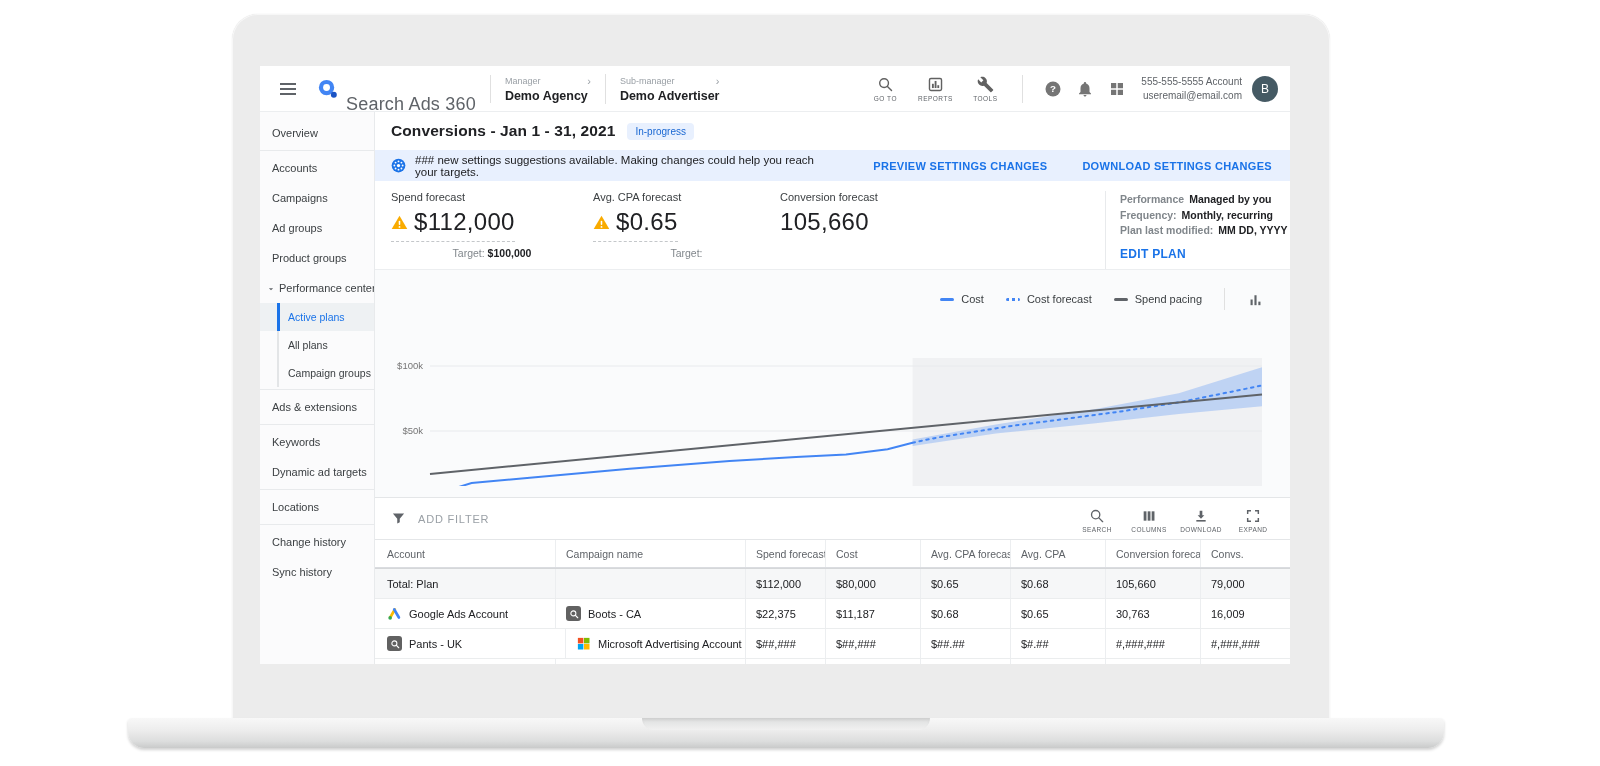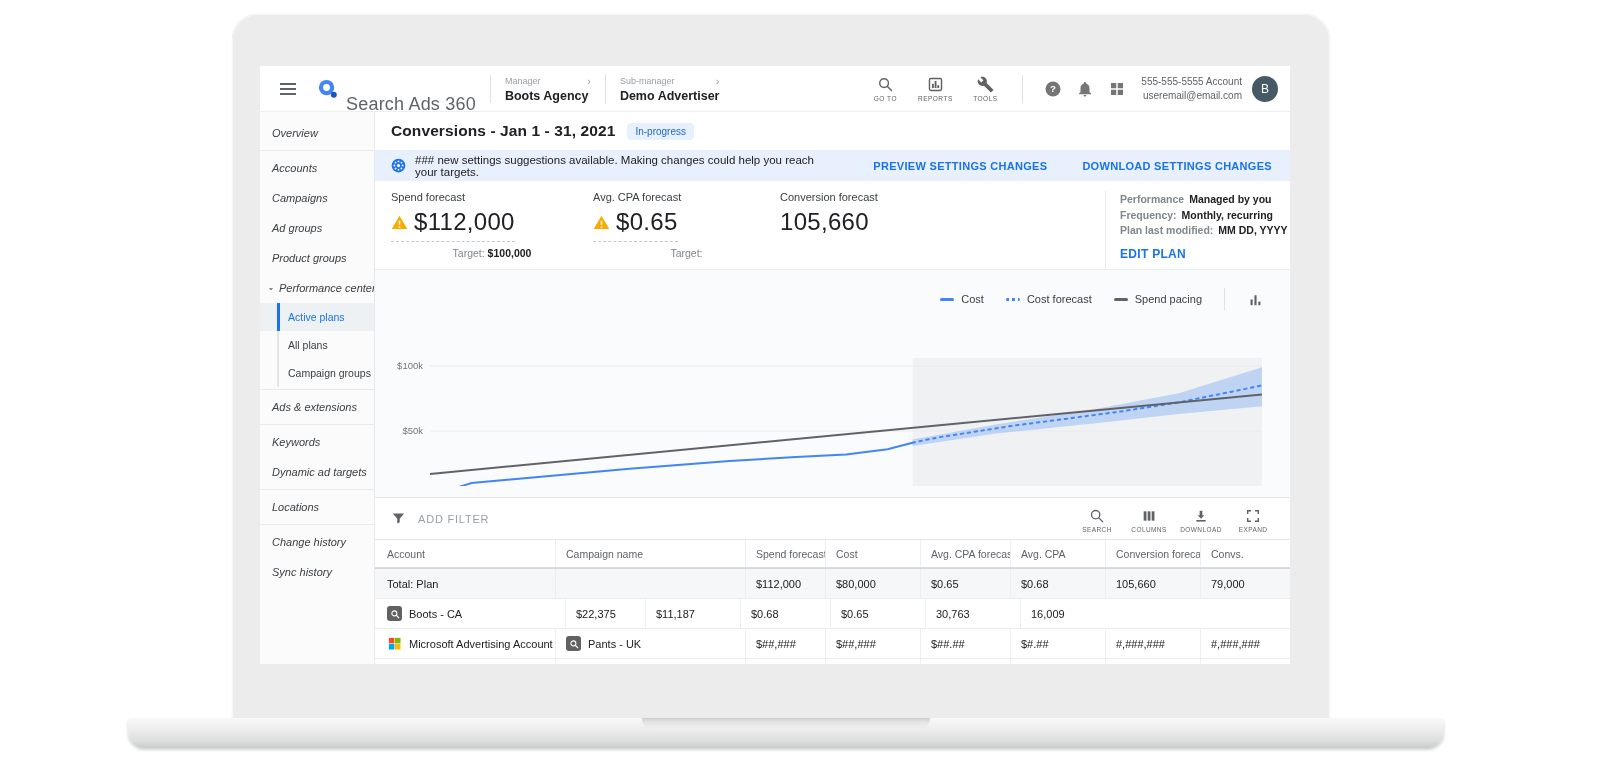--- a/index.html
+++ b/index.html
@@ -45,21 +45,21 @@
   .iconbtn { width:32px; height:32px; border:none; background:none; cursor:pointer; color:#757575;
              display:flex; align-items:center; justify-content:center; }
   .iconbtn svg { width:18px; height:18px; }
   .acct { text-align:right; font-size:10px; color:#5f6368; line-height:1.35; margin:0 10px 0 8px; white-space:nowrap; }
   .avatar { width:26px; height:26px; border-radius:50%; background:#455a64; color:#fff; font-size:12px;
             display:flex; align-items:center; justify-content:center; cursor:pointer; flex:0 0 auto; }
 
   
   .app-body { display:flex; height:552px; }
   .sidebar { width:115px; background:#fbfbfc; border-right:1px solid #e8eaec; overflow:hidden; padding-top:6px; }
-  .sb-item { padding:9px 6px 9px 12px; color:#3c4043; cursor:pointer; white-space:nowrap; display:flex; align-items:flex-end;font-style:italic; }
+  .sb-item { padding:9px 6px 9px 12px; color:#3c4043; cursor:pointer; white-space:nowrap; display:flex; align-items:flex-end; }
   .sb-item .caret { width:10px; height:10px; margin:0 3px 0 -6px; flex:0 0 auto; }
   .sb-sub { position:relative; padding:8px 4px 8px 28px; color:#3c4043; cursor:pointer; white-space:nowrap; font-size:10.5px; }
   .sb-sub::before { content:""; position:absolute; left:17px; top:0; bottom:0; width:2px; background:#e3e5e7; }
   .sb-sub.active { background:#eef1f3; color:#1a73e8; }
   .sb-sub.active::before { background:#1a73e8; width:3px; }
   .sb-divider { border-top:1px solid #e8eaec; margin:2px 0; }
 
   .app-main { flex:1; display:flex; flex-direction:column; min-width:0; }
 
   
@@ -154,21 +154,21 @@
           <circle cx="18.6" cy="18.6" r="3.1" fill="#1a53c4"></circle>
         </svg>
         <span class="logo-text">Search Ads 360</span>
       </div>
       <div class="vdiv"></div>
       <div class="crumb">
         <span class="lvl">
             <span>Manager</span>
             <span class="chev">›</span>
           </span>
-        <span class="nm">Boots Agency</span>
+        <span class="nm">Demo Agency</span>
       </div>
       <div class="crumb-div"></div>
       <div class="crumb">
         <span class="lvl">
             <span>Sub-manager</span>
             <span class="chev">›</span>
           </span>
         <span class="nm">Demo Advertiser</span>
       </div>
       <div class="spacer"></div>
@@ -466,54 +466,62 @@
                 <span></span>
               </div>
               <div class="tcell" style="width: 80px;">$112,000</div>
               <div class="tcell" style="width: 95px;">$80,000</div>
               <div class="tcell" style="width: 90px;">$0.65</div>
               <div class="tcell" style="width: 95px;">$0.68</div>
               <div class="tcell" style="width: 95px;">105,660</div>
               <div class="tcell" style="width: 90px;">79,000</div>
             </div>
             <div class="trow">
+              <div class="tcell" style="width: 180px;">
+                <span class="acct-ic"><svg viewBox="0 0 24 24">
+                    <rect x="6.5" y="2.5" width="4.6" height="19" rx="2.3" transform="rotate(30 8.8 12)" fill="#fbbc04"></rect>
+                    <rect x="13" y="2.5" width="4.6" height="19" rx="2.3" transform="rotate(-30 15.3 12)" fill="#4285f4"></rect>
+                    <circle cx="5" cy="19" r="2.9" fill="#34a853"></circle>
+                  </svg></span>
+                <span>Google Ads Account</span>
+              </div>
               <div class="tcell" style="width: 190px;">
                 <span class="camp-ic">
                   <svg viewBox="0 0 24 24">
                     <circle cx="10.5" cy="10.5" r="6" fill="none" stroke="#fff" stroke-width="2.6"></circle>
                     <line x1="15.5" y1="15.5" x2="21" y2="21" stroke="#fff" stroke-width="2.8" stroke-linecap="round"></line>
                   </svg>
                 </span>
                 <span>Boots - CA</span>
               </div>
               <div class="tcell" style="width: 80px;">$22,375</div>
               <div class="tcell" style="width: 95px; text-align: right;">$11,187</div>
               <div class="tcell" style="width: 90px;">$0.68</div>
               <div class="tcell" style="width: 95px;">$0.65</div>
               <div class="tcell" style="width: 95px;">30,763</div>
               <div class="tcell" style="width: 90px;">16,009</div>
             </div>
             <div class="trow">
+              <div class="tcell" style="width: 190px;">
+                <span class="camp-ic">
+                  <svg viewBox="0 0 24 24">
+                    <circle cx="10.5" cy="10.5" r="6" fill="none" stroke="#fff" stroke-width="2.6"></circle>
+                    <line x1="15.5" y1="15.5" x2="21" y2="21" stroke="#fff" stroke-width="2.8" stroke-linecap="round"></line>
+                  </svg>
+                </span>
+                <span>Pants - UK</span>
+              </div>
               <div class="tcell" style="width: 180px;">
                 <span class="acct-ic"><svg viewBox="0 0 24 24">
                     <rect x="3" y="3" width="8.8" height="8.8" fill="#f25022"></rect>
                     <rect x="12.8" y="3" width="8.8" height="8.8" fill="#7fba00"></rect>
                     <rect x="3" y="12.8" width="8.8" height="8.8" fill="#00a4ef"></rect>
                     <rect x="12.8" y="12.8" width="8.8" height="8.8" fill="#ffb900"></rect>
                   </svg></span>
                 <span>Microsoft Advertising Account</span>
-              </div>
-              <div class="tcell" style="width: 190px;">
-                <span class="camp-ic">
-                  <svg viewBox="0 0 24 24">
-                    <circle cx="10.5" cy="10.5" r="6" fill="none" stroke="#fff" stroke-width="2.6"></circle>
-                    <line x1="15.5" y1="15.5" x2="21" y2="21" stroke="#fff" stroke-width="2.8" stroke-linecap="round"></line>
-                  </svg>
-                </span>
-                <span>Pants - UK</span>
               </div>
               <div class="tcell" style="width: 80px;">$##,###</div>
               <div class="tcell" style="width: 95px;">$##,###</div>
               <div class="tcell" style="width: 90px;">$##.##</div>
               <div class="tcell" style="width: 95px;">$#.##</div>
               <div class="tcell" style="width: 95px;">#,###,###</div>
               <div class="tcell" style="width: 90px;">#,###,###</div>
             </div>
             <div class="trow">
               <div class="tcell" style="width: 180px;"></div>

